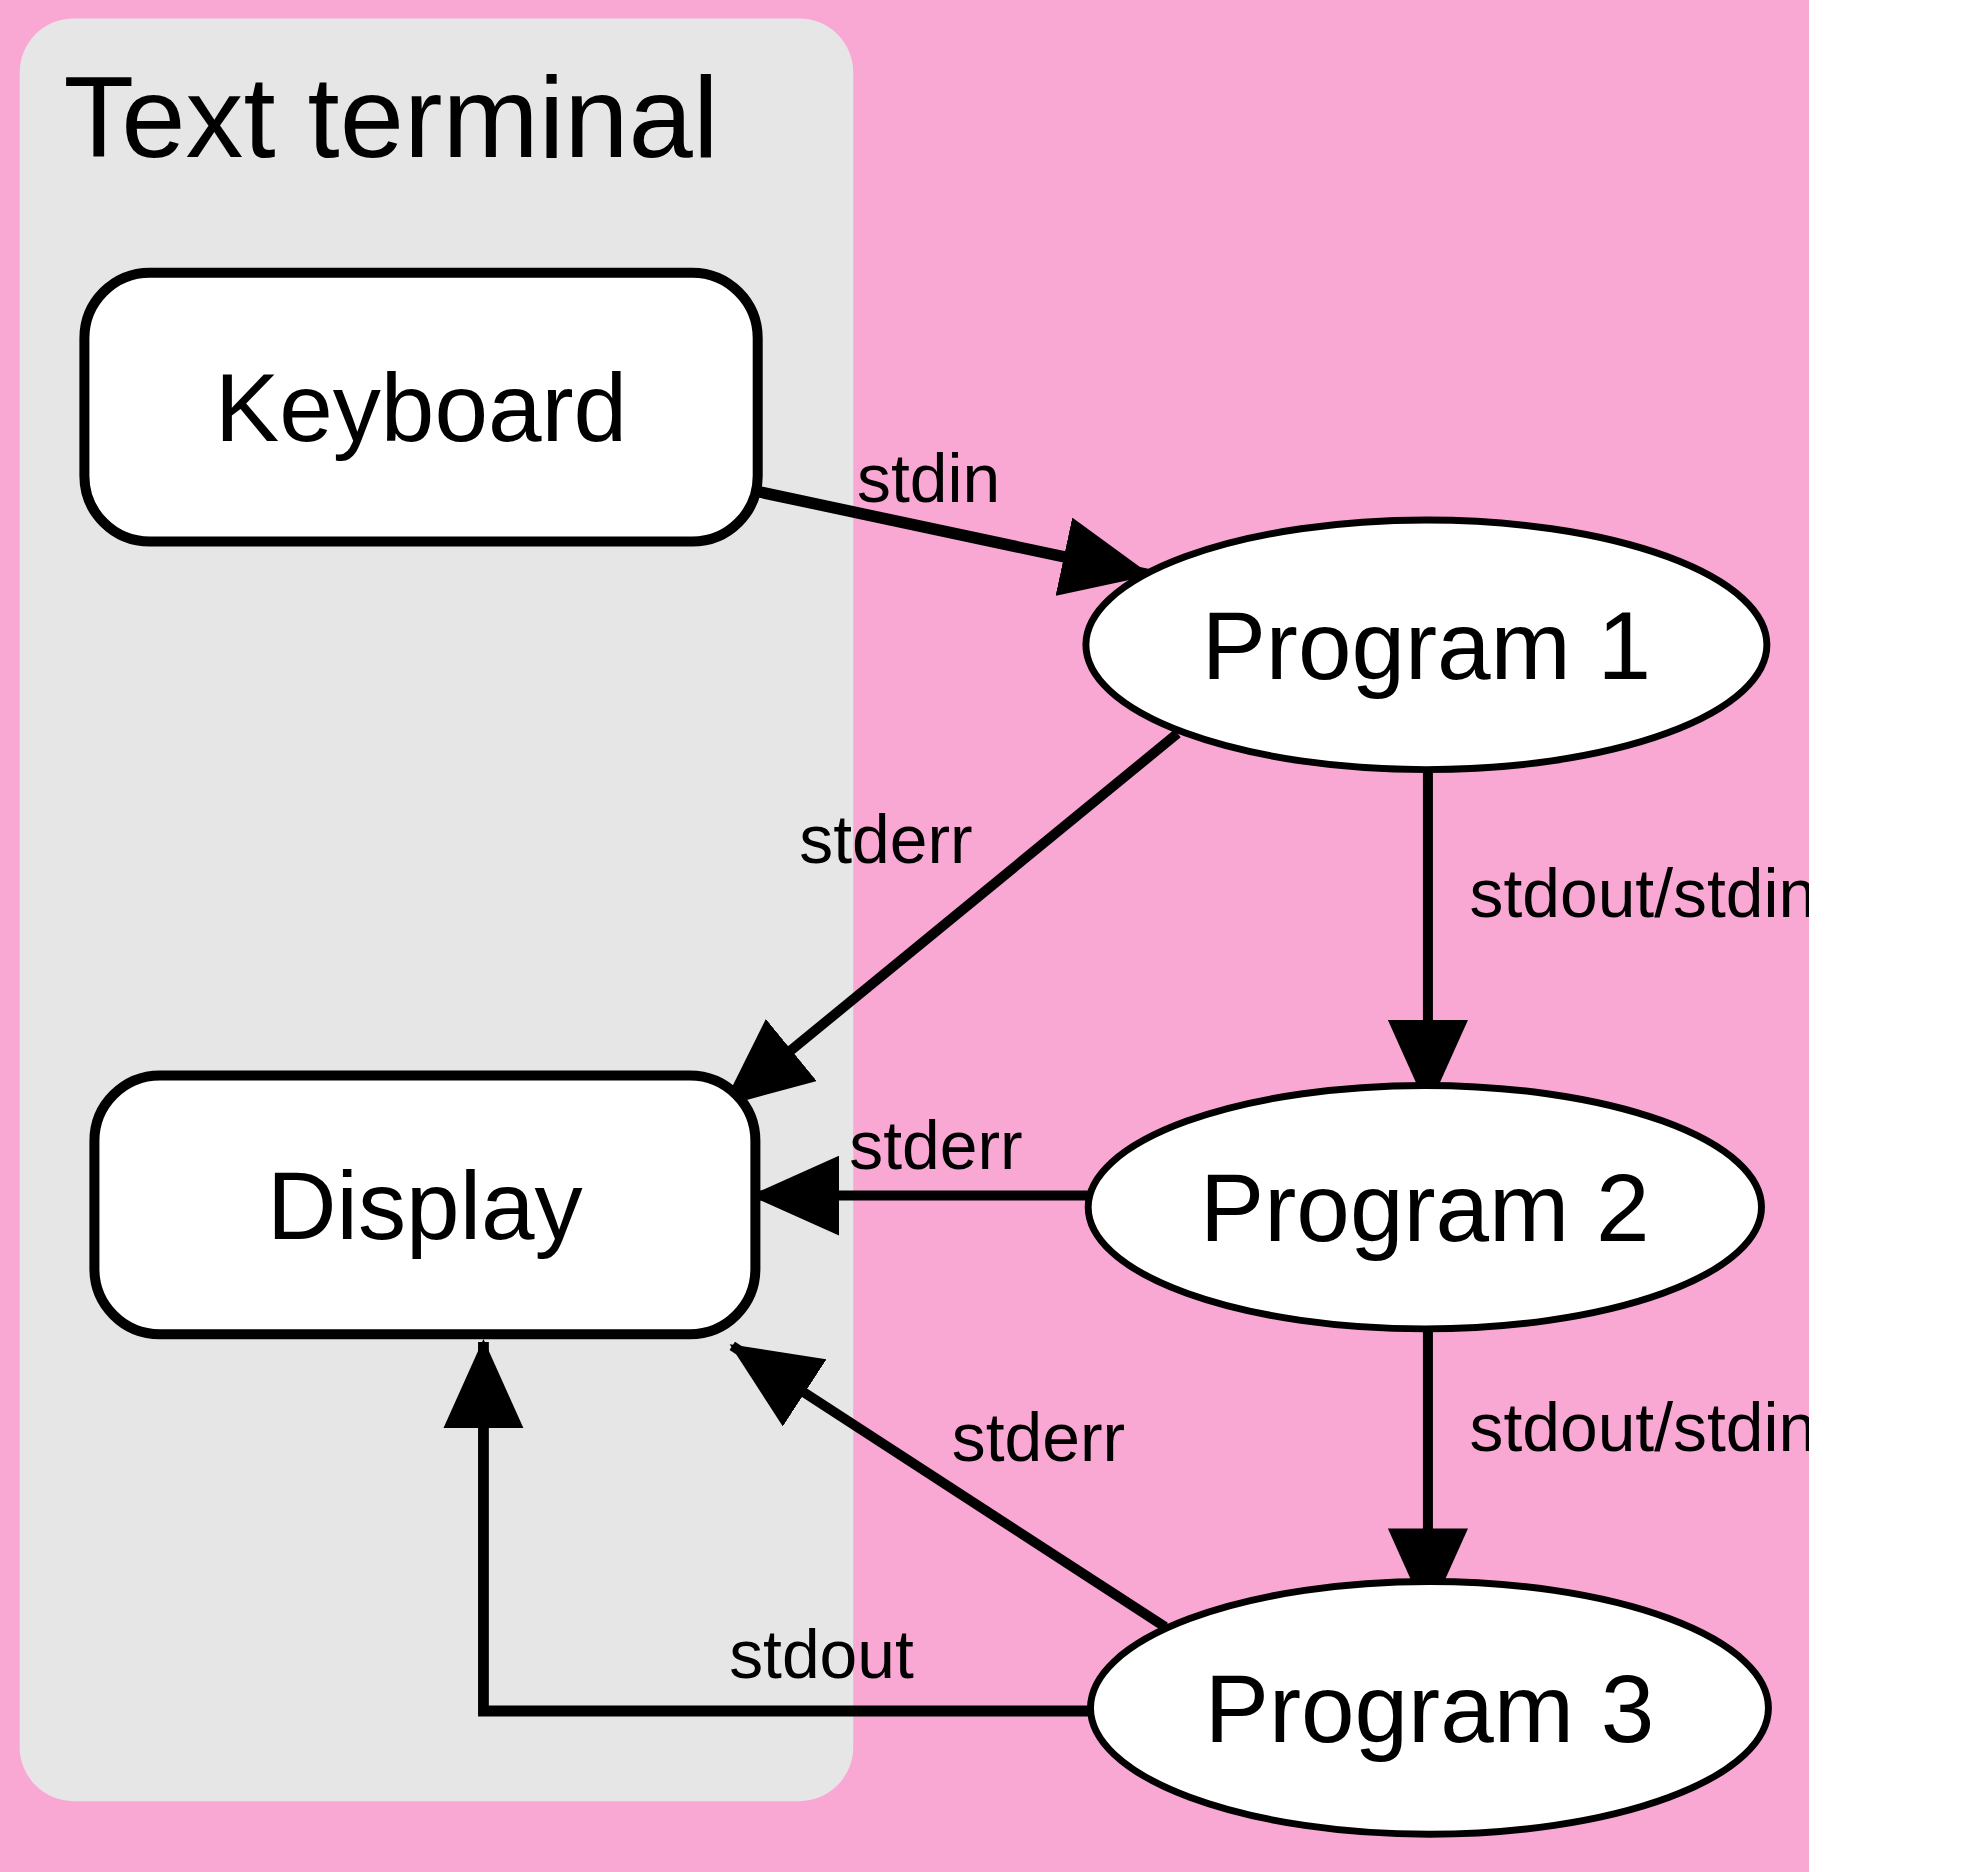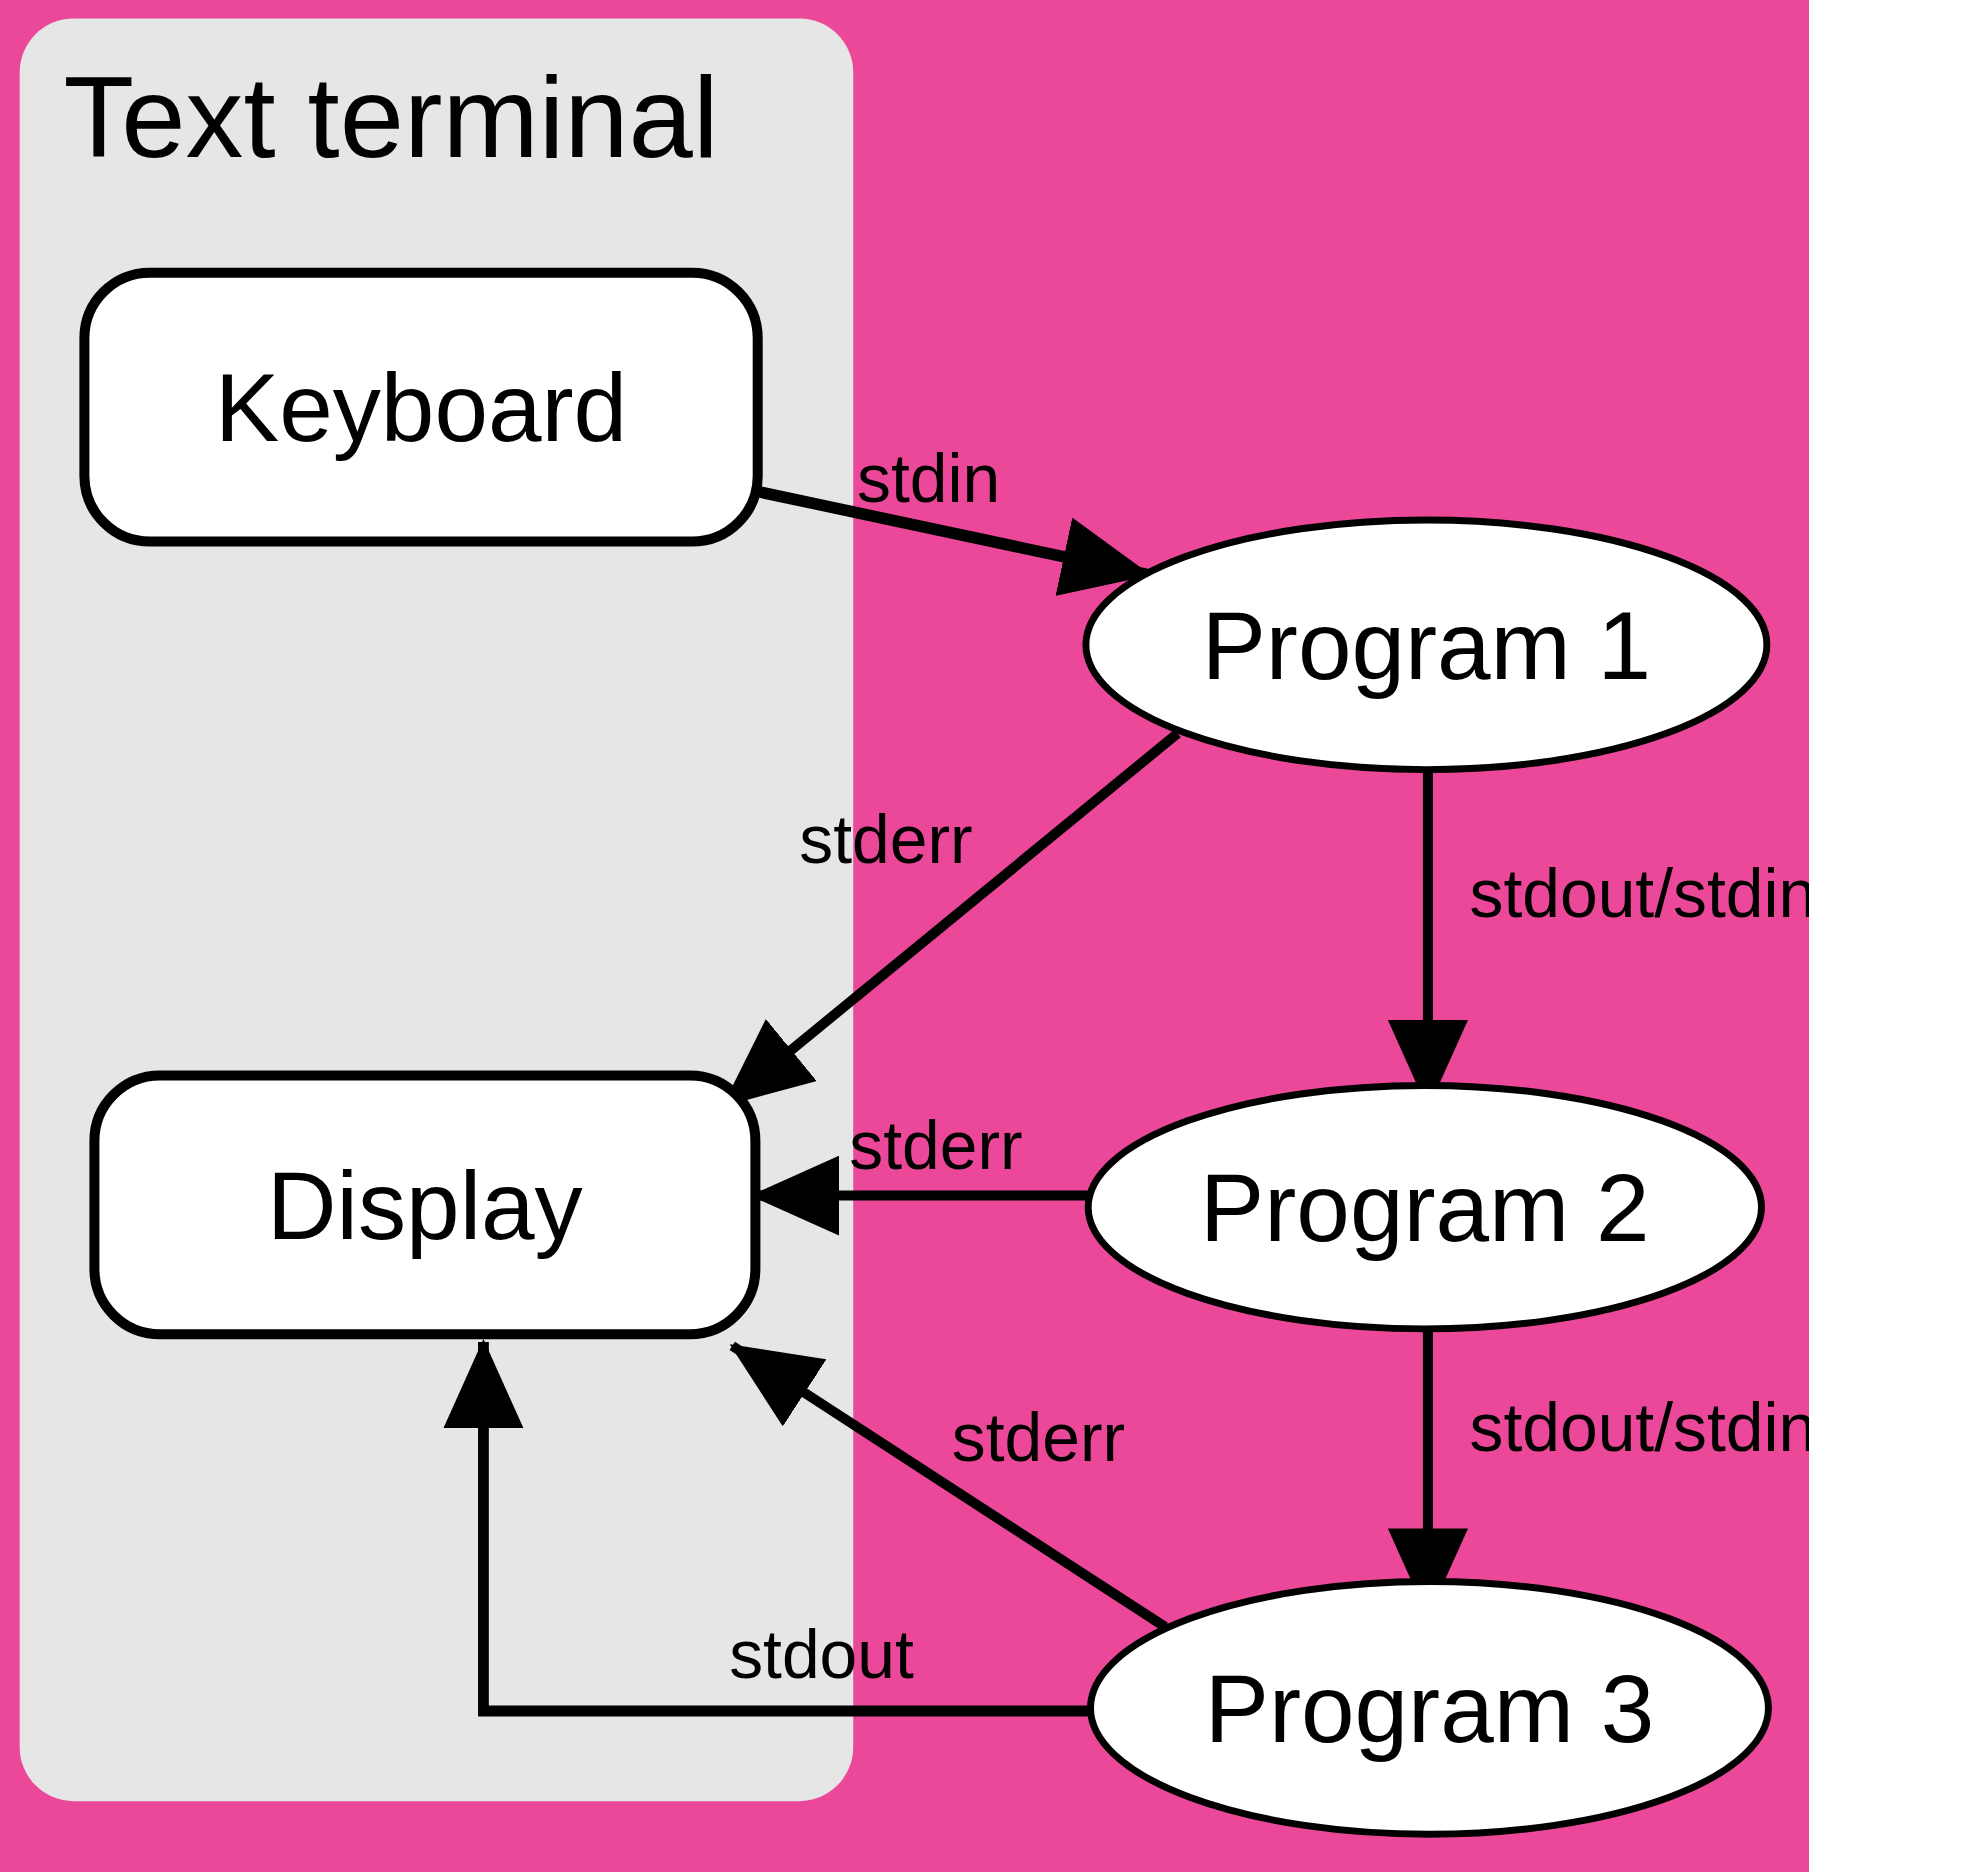--- a/index.html
+++ b/index.html
@@ -4,21 +4,21 @@
 <style>
   html, body {
     margin: 0;
     padding: 0;
     background: #ffffff;
   }
   .stage {
     position: relative;
     width: 1809px;
     height: 1872px;
-    background: #ec4899;
+    background: #f9a8d4;
     overflow: hidden;
   }
   svg {
     display: block;
     width: 1973px;
     height: 1872px;
   }
   .title-text {
     font-family: "Liberation Sans", sans-serif;
     font-size: 150px;

